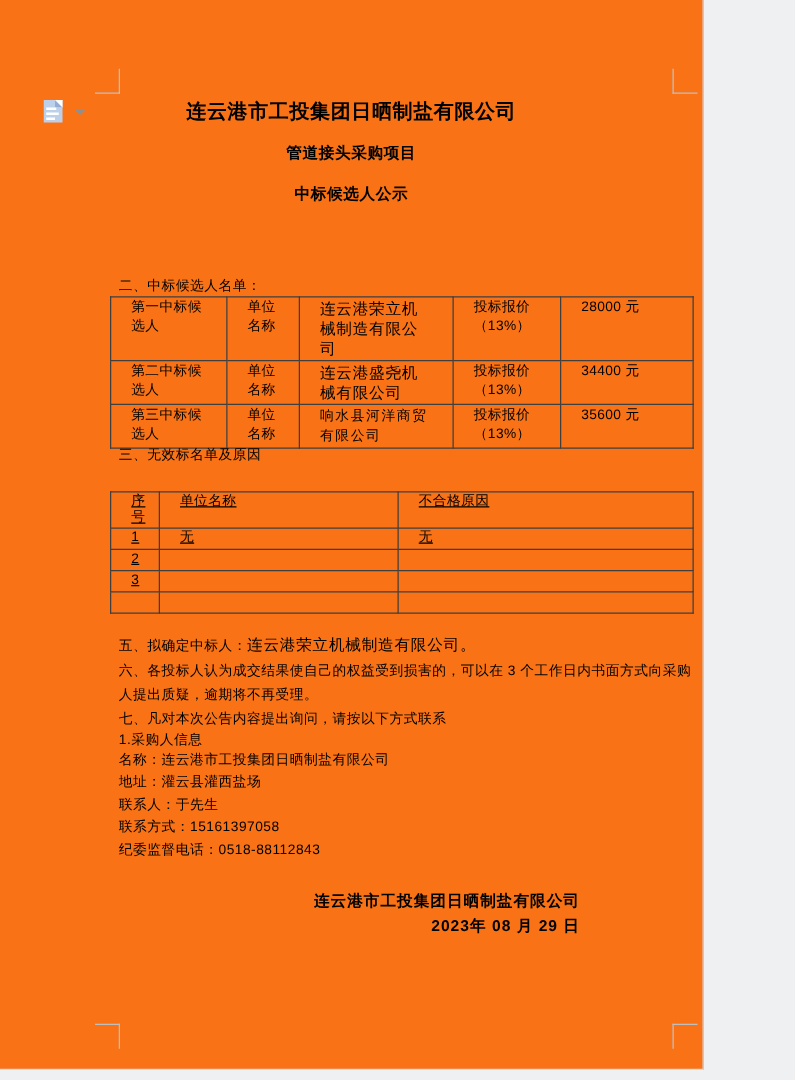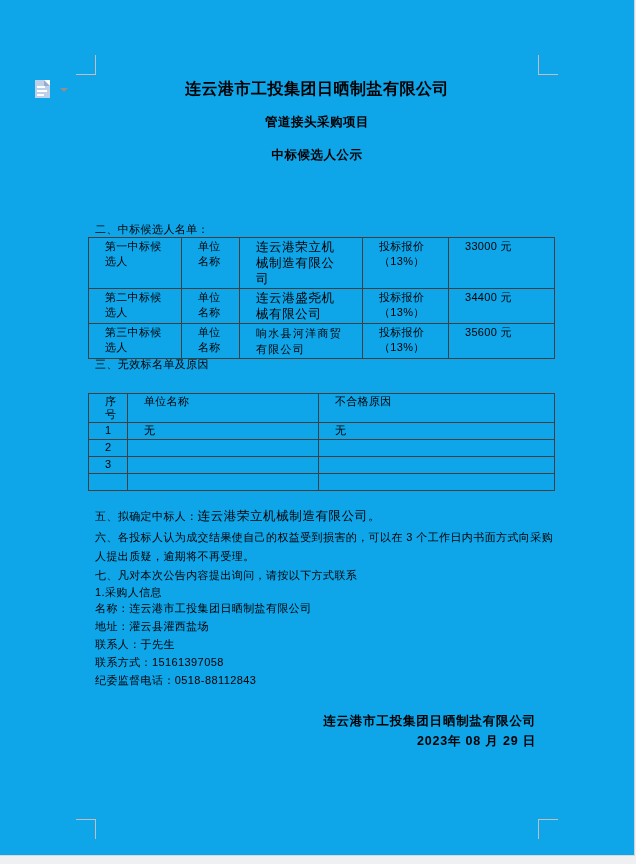--- a/index.html
+++ b/index.html
@@ -3,22 +3,22 @@
 <meta charset="utf-8">
 <style>
   html,body{margin:0;padding:0;}
   body{
     position:relative;width:636px;height:864px;overflow:hidden;
     background:#eef0f2;
     font-family:"Liberation Sans","DejaVu Sans",sans-serif;
     color:#000;
   }
   .page{
-    position:absolute;left:0;top:0;width:635px;height:856px;
-    background:#0ea5e9;box-sizing:border-box;
+    position:absolute;left:0;top:0;width:563px;height:856px;
+    background:#f97316;box-sizing:border-box;
     border-right:1px solid #d2d4d8;border-bottom:1px solid #d7dade;
   }
   
   .mark{position:absolute;background:#bfbfbf;}
   
   .paste-btn{position:absolute;left:33px;top:78px;width:38px;height:26px;}
   .doc-icon{position:absolute;left:2px;top:2px;width:15px;height:18px;background:#bdd0ea;display:block;}
   .doc-fold{position:absolute;right:0;top:0;width:0;height:0;border-top:6px solid #ffffff;border-left:6px solid #93aed2;display:block;}
   .doc-ln{position:absolute;left:2px;height:2px;background:#ffffff;display:block;}
   .ln1{top:6px;width:8px;}
@@ -37,21 +37,21 @@
   .s5-company{font-size:12.5px;letter-spacing:0.6px;}
   
   table{position:absolute;left:88px;border-collapse:collapse;table-layout:fixed;width:466px;}
   td{border:1px solid #3f3f3f;padding:1px 16px;vertical-align:top;
      font-size:11px;letter-spacing:0.3px;line-height:15px;overflow:hidden;}
   .t1{top:237px;}
   .t1 tr{height:35px;}
   .t1 .company{font-size:12.5px;letter-spacing:0.6px;line-height:16px;}
   .t1 .company-sm{font-size:11px;letter-spacing:1.3px;line-height:16px;}
   .t2{top:393px;}
-  .t2 tr{height:17px;}
+  .t2 tr{height:17px;text-decoration:underline;}
   .t2 td{line-height:13px;}
   
   .contact{position:absolute;left:95px;top:599px;}
   .contact p{margin:0;font-size:11px;letter-spacing:0.4px;line-height:18px;white-space:nowrap;}
   
   .footer{position:absolute;right:98px;top:711px;text-align:right;font-weight:bold;}
   .footer p{margin:0;font-size:12.5px;letter-spacing:0.8px;line-height:20px;white-space:nowrap;}
 </style>
 </head>
 <body>
@@ -90,21 +90,21 @@
         <col style="width:123px">
         <col style="width:86px">
         <col style="width:106px">
       </colgroup>
     <tbody>
       <tr>
         <td>第一中标候选人</td>
         <td>单位名称</td>
         <td class="company">连云港荣立机械制造有限公司</td>
         <td>投标报价（13%）</td>
-        <td>33000 元</td>
+        <td>28000 元</td>
       </tr>
       <tr>
         <td>第二中标候选人</td>
         <td>单位名称</td>
         <td class="company">连云港盛尧机械有限公司</td>
         <td>投标报价（13%）</td>
         <td>34400 元</td>
       </tr>
       <tr>
         <td>第三中标候选人</td>

